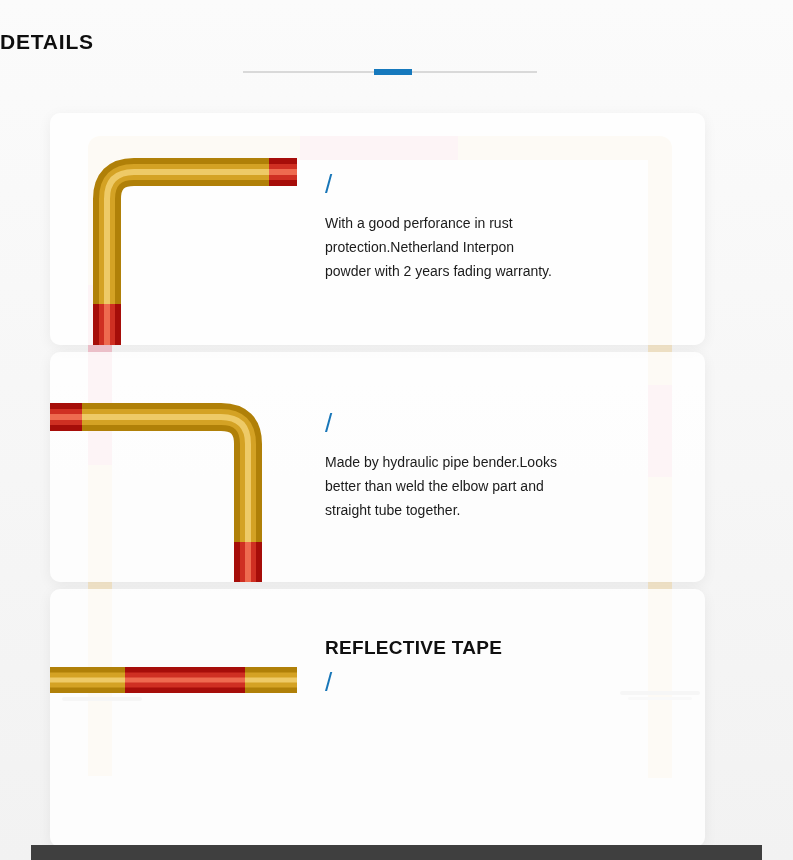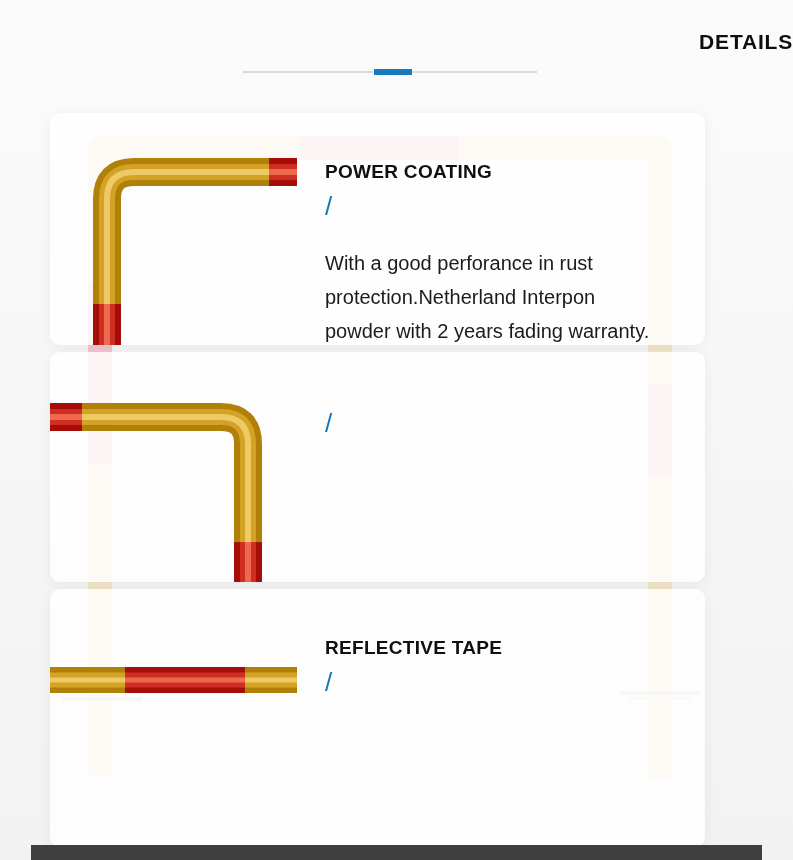--- a/index.html
+++ b/index.html
@@ -4,21 +4,21 @@
 <style>
   * { margin:0; padding:0; box-sizing:border-box; }
   body { background:#e9e9e9; font-family:"Liberation Sans", sans-serif; }
   .page {
     position:relative; width:793px; height:860px; margin:0 auto;
     background:linear-gradient(180deg,#fbfbfb 0%, #f2f2f2 100%);
     overflow:hidden;
   }
 
   
-  .hdr { position:absolute; top:30px; left:0; width:100%; text-align:right; }
+  .hdr { position:absolute; top:30px; left:0; width:100%; text-align:left; }
   .hdr-title { font-size:21px; font-weight:600; letter-spacing:0.8px; color:#0e0e0e; }
   .hdr-line { position:absolute; left:243px; top:71px; width:294px; height:2px; background:#d9d9d9; }
   .hdr-accent { position:absolute; left:374px; top:69px; width:38px; height:6px; background:#1679bd; }
 
   
   .arch-pipe { position:absolute; background:#f5e7cb; }
   .arch-left  { left:88px;  top:148px; width:24px; height:628px; }
   .arch-right { left:648px; top:148px; width:24px; height:630px; }
   .arch-top   { left:88px;  top:136px; width:584px; height:24px; border-radius:12px 12px 0 0; }
   .arch-seg { position:absolute; background:#f3c6d0; }
@@ -39,21 +39,21 @@
   .card1 { top:113px; height:232px; }
   .card2 { top:352px; height:230px; }
   .card3 { top:589px; height:258px; }
 
   .pipe-svg { position:absolute; }
 
   .card-text { position:absolute; left:275px; top:48px; width:380px; }
   .card-heading { font-size:19px; font-weight:700; color:#101010; letter-spacing:0.3px; }
   .card-slash { margin-top:8px; font-size:26px; font-weight:400; color:#1876b8; }
   .card-body {
-    margin-top:24px; font-size:20px; line-height:1.7; color:#1b1b1b;
+    margin-top:12px; font-size:14px; line-height:1.7; color:#1b1b1b;
     white-space:pre-line;
   }
 
   
   .footer-strip { position:absolute; left:31px; top:845px; width:731px; height:15px; background:#3f3f3f; }
 </style>
 </head>
 <body>
 
 <div class="page">
@@ -87,21 +87,20 @@
         <path d="M205 15 L42 15 Q15 15 15 42 L15 198" stroke="#eeca67" stroke-width="6"></path>
         <path d="M205 15 L177 15" stroke="#a60d09" stroke-width="28"></path>
         <path d="M205 15 L177 15" stroke="#cf2f22" stroke-width="16"></path>
         <path d="M205 15 L177 15" stroke="#ee6a4f" stroke-width="6"></path>
         <path d="M15 147 L15 198" stroke="#a60d09" stroke-width="28"></path>
         <path d="M15 147 L15 198" stroke="#cf2f22" stroke-width="16"></path>
         <path d="M15 147 L15 198" stroke="#ee6a4f" stroke-width="6"></path>
       </g>
     </svg>
     <div class="card-text">
-      <div class="card-heading">POWER COATING</div>
       <div class="card-slash">/</div>
       <div class="card-body">With a good perforance in rust
 protection.Netherland Interpon
 powder with 2 years fading warranty.</div>
     </div>
   </div>
 
   <div class="card card2">
     <svg class="pipe-svg" style="left:0; top:50px;" width="230" height="185" viewBox="0 0 230 185">
       <g fill="none">
@@ -111,20 +110,23 @@
         <path d="M0 15 L32 15" stroke="#a60d09" stroke-width="28"></path>
         <path d="M0 15 L32 15" stroke="#cf2f22" stroke-width="16"></path>
         <path d="M0 15 L32 15" stroke="#ee6a4f" stroke-width="6"></path>
         <path d="M198 140 L198 184" stroke="#a60d09" stroke-width="28"></path>
         <path d="M198 140 L198 184" stroke="#cf2f22" stroke-width="16"></path>
         <path d="M198 140 L198 184" stroke="#ee6a4f" stroke-width="6"></path>
       </g>
     </svg>
     <div class="card-text">
       <div class="card-slash">/</div>
+      <div class="card-body">Made by hydraulic pipe bender.Looks
+better than weld the elbow part and
+straight tube together.</div>
     </div>
   </div>
 
   <div class="card card3">
     <svg class="pipe-svg" style="left:0; top:77px;" width="248" height="28" viewBox="0 0 248 28">
       <g fill="none">
         <path d="M0 14 L247 14" stroke="#b08008" stroke-width="26"></path>
         <path d="M0 14 L247 14" stroke="#d4a224" stroke-width="15"></path>
         <path d="M0 14 L247 14" stroke="#eeca67" stroke-width="5"></path>
         <path d="M75 14 L195 14" stroke="#a60d09" stroke-width="26"></path>

